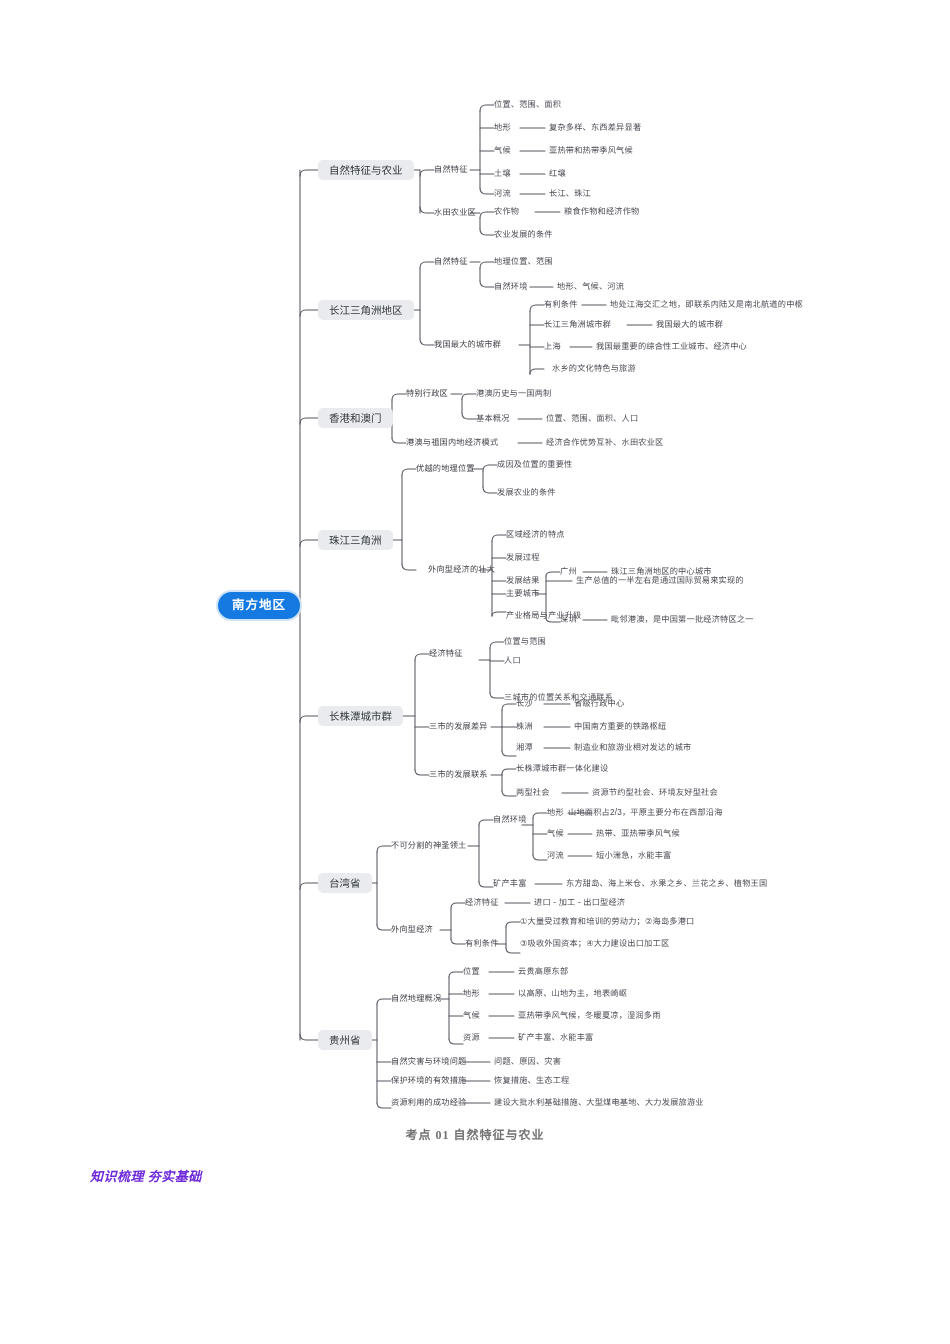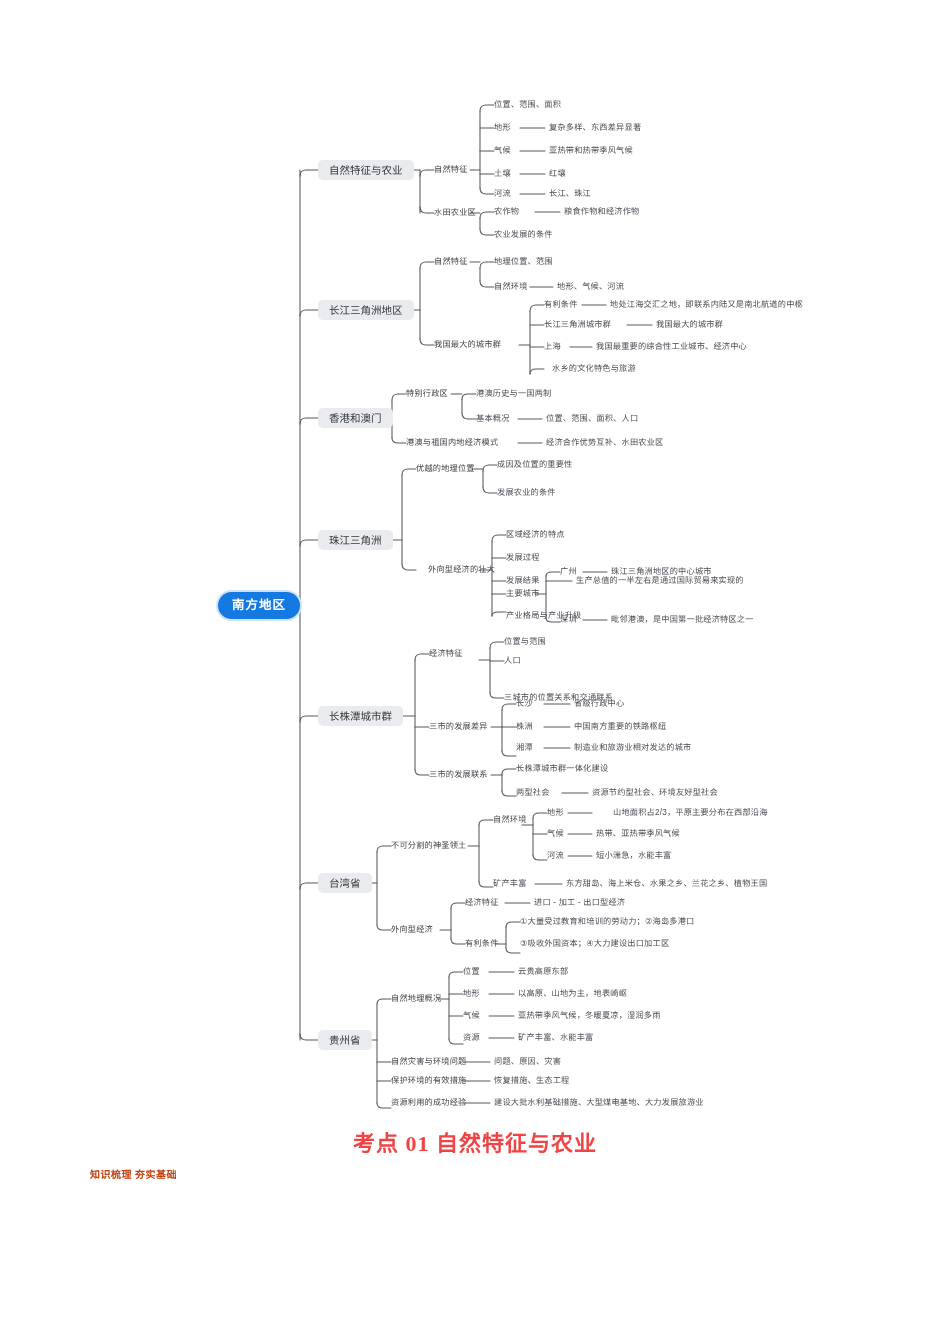--- a/index.html
+++ b/index.html
@@ -55,33 +55,34 @@
   }
   .lbl.l3{ color:#43434b; }
   .lbl.l4{ color:#4b4b54; }
   .lbl.l5{ color:#4b4b54; }
 
   
   .kaodian{
     position:absolute;
     left:0;right:0;
     text-align:center;
-    color:#ef4444;
+    color:#737373;
     font-family:"Liberation Serif","DejaVu Serif",serif;
     font-weight:bold;
-    font-size:22px;
+    font-size:12px;
     letter-spacing:1px;
   }
   .zhishi{
     position:absolute;
-    color:#c2410c;
+    color:#6d28d9;
     font-family:"Liberation Serif","DejaVu Serif",serif;
     font-weight:bold;
-    font-size:10px;
+    font-size:13px;
     letter-spacing:.5px;
+    font-style:italic;
   }
 </style>
 </head>
 <body>
 
 <div id="canvas">
 
   <svg class="lines" viewBox="0 0 950 1344">
     <g fill="none" stroke="#5a5560" stroke-width="1.05" stroke-linecap="round" stroke-linejoin="round">
 
@@ -350,21 +351,21 @@
   <div class="lbl l5" style="left:592px;top:789px;">资源节约型社会、环境友好型社会</div>
 
   <div class="lbl l3" style="left:391px;top:842px;">不可分割的神圣领土</div>
   <div class="lbl l3" style="left:391px;top:926px;">外向型经济</div>
 
   <div class="lbl l4" style="left:493px;top:816px;">自然环境</div>
   <div class="lbl l4" style="left:493px;top:880px;">矿产丰富</div>
   <div class="lbl l5" style="left:566px;top:880px;">东方甜岛、海上米仓、水果之乡、兰花之乡、植物王国</div>
 
   <div class="lbl l5" style="left:547px;top:809px;">地形</div>
-  <div class="lbl l5" style="left:613px;top:809px;">山地面积占2/3，平原主要分布在西部沿海</div>
+  <div class="lbl l5" style="left:568px;top:809px;">山地面积占2/3，平原主要分布在西部沿海</div>
   <div class="lbl l5" style="left:547px;top:830px;">气候</div>
   <div class="lbl l5" style="left:596px;top:830px;">热带、亚热带季风气候</div>
   <div class="lbl l5" style="left:547px;top:852px;">河流</div>
   <div class="lbl l5" style="left:596px;top:852px;">短小湍急，水能丰富</div>
 
   <div class="lbl l4" style="left:465px;top:899px;">经济特征</div>
   <div class="lbl l5" style="left:534px;top:899px;">进口 - 加工 - 出口型经济</div>
   <div class="lbl l4" style="left:465px;top:940px;">有利条件</div>
 
   <div class="lbl l5" style="left:520px;top:918px;">①大量受过教育和培训的劳动力；②海岛多港口</div>

